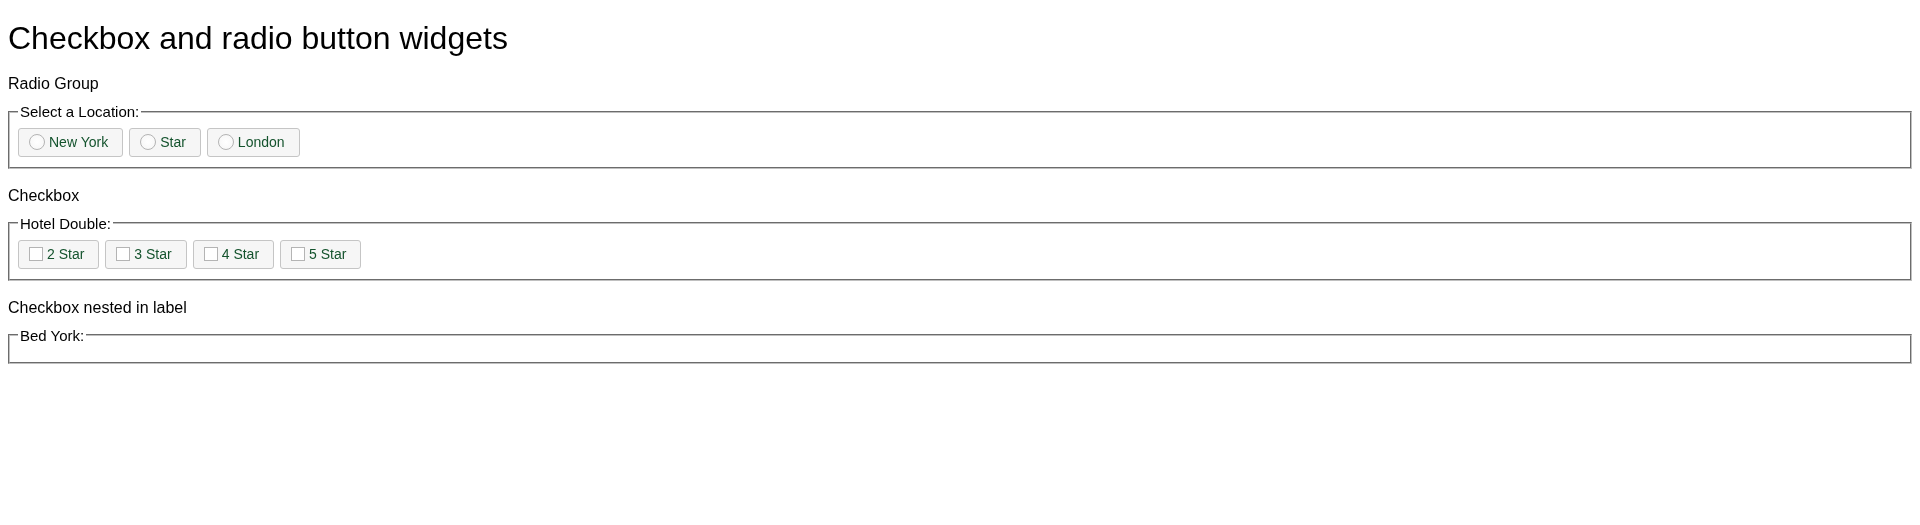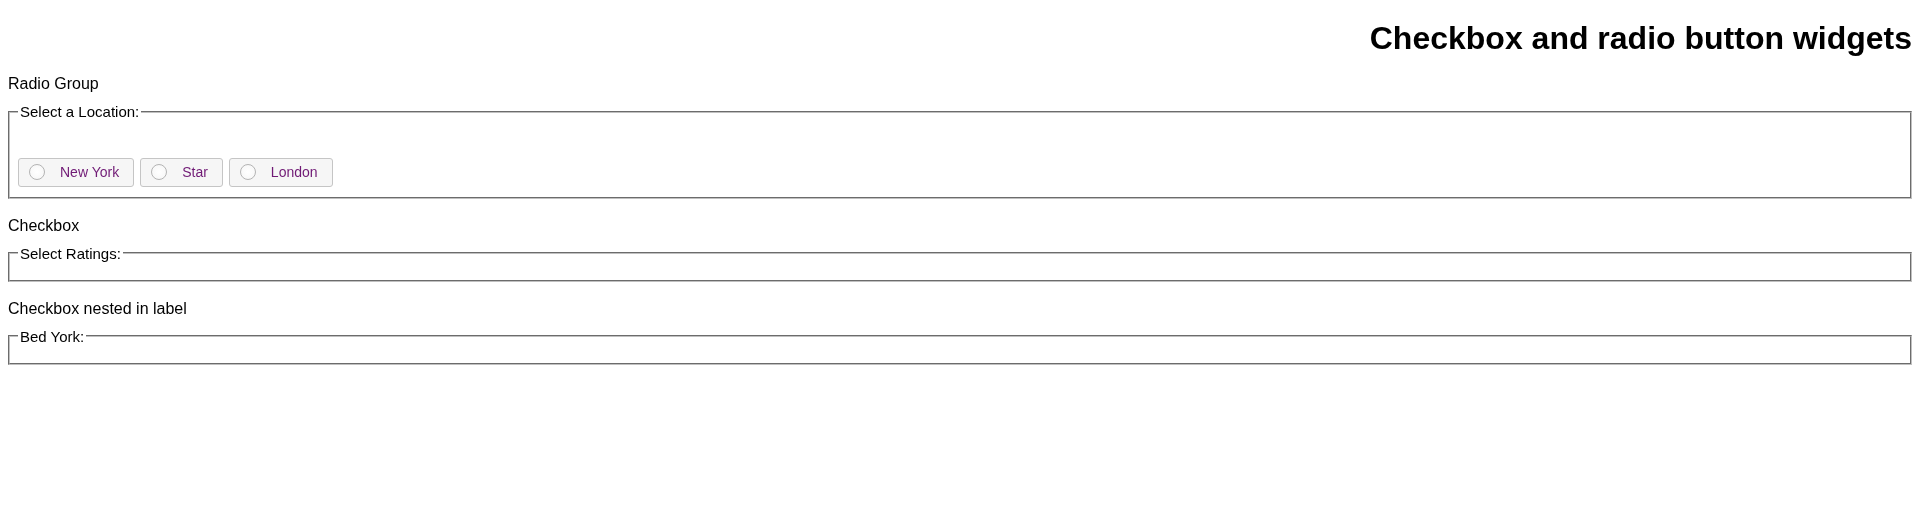--- a/index.html
+++ b/index.html
@@ -9,23 +9,22 @@
     font-family: Arial, Helvetica, sans-serif;
     color: #000;
     width: 1920px;
   }
   body {
     padding: 8px;
     box-sizing: border-box;
   }
   h1 {
     font-size: 32px;
-    font-weight: bold;
+    font-weight: normal;
     margin: 12px 0 14px 0;
-    text-align: right;
   }
   h2 {
     font-size: 16px;
     font-weight: normal;
     margin: 18px 0 10px 0;
   }
   fieldset {
     border: 2px groove #c0c0c0;
     padding: 8px 8px 10px 8px;
     margin: 0 0 6px 0;
@@ -36,31 +35,30 @@
     color: #000;
   }
   .widget-row {
     display: flex;
     gap: 6px;
     flex-wrap: wrap;
   }
   .widget-btn {
     display: inline-flex;
     align-items: center;
-    gap: 15px;
+    gap: 4px;
     background: #f6f6f6;
     border: 1px solid #c5c5c5;
     border-radius: 3px;
     padding: 5px 14px 5px 10px;
     font-size: 14px;
     font-family: Arial, Helvetica, sans-serif;
-    color: #701a75;
+    color: #14532d;
     cursor: pointer;
     line-height: 1.2;
-    margin-top: 30px;
   }
   .ui-icon {
     width: 16px;
     height: 16px;
     display: inline-block;
     flex: 0 0 16px;
   }
   .ui-icon-radio {
     
     box-sizing: border-box;
@@ -100,19 +98,37 @@
     </label>
     <label class="widget-btn">
       <span class="ui-icon ui-icon-radio"></span>
       <span class="label-text">London</span>
     </label>
   </div>
 </fieldset>
 
 <h2>Checkbox</h2>
 <fieldset>
-  <legend>Select Ratings:</legend>
+  <legend>Hotel Double:</legend>
+  <div class="widget-row">
+    <label class="widget-btn">
+      <span class="ui-icon ui-icon-check"></span>
+      <span class="label-text">2 Star</span>
+    </label>
+    <label class="widget-btn">
+      <span class="ui-icon ui-icon-check"></span>
+      <span class="label-text">3 Star</span>
+    </label>
+    <label class="widget-btn">
+      <span class="ui-icon ui-icon-check"></span>
+      <span class="label-text">4 Star</span>
+    </label>
+    <label class="widget-btn">
+      <span class="ui-icon ui-icon-check"></span>
+      <span class="label-text">5 Star</span>
+    </label>
+  </div>
 </fieldset>
 
 <h2>Checkbox nested in label</h2>
 <fieldset>
   <legend>Bed York:</legend>
 </fieldset>
 
 </body></html>

